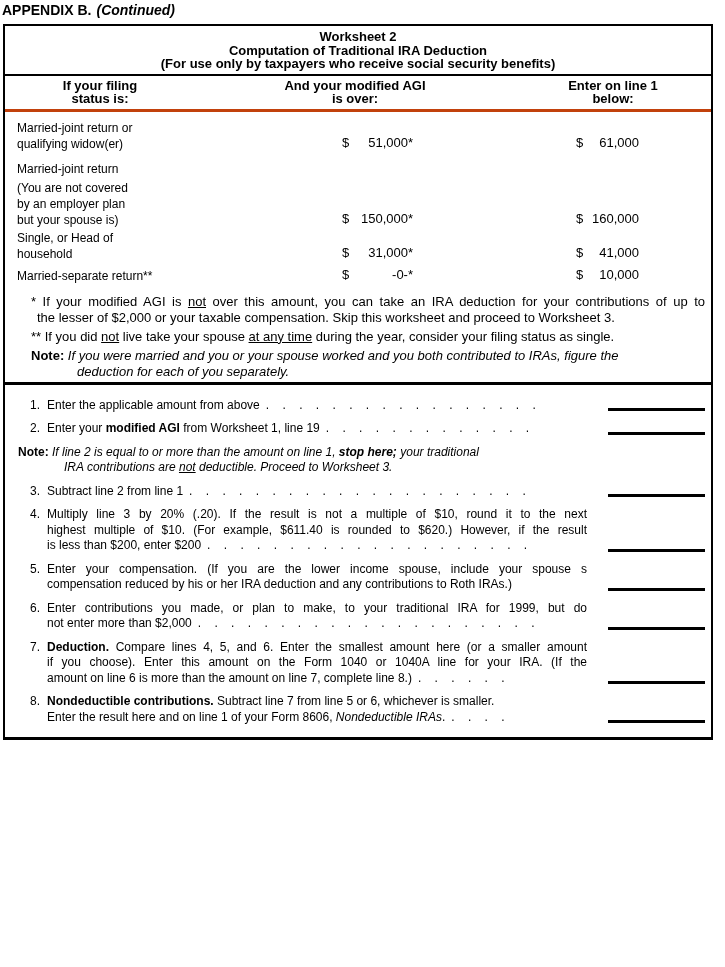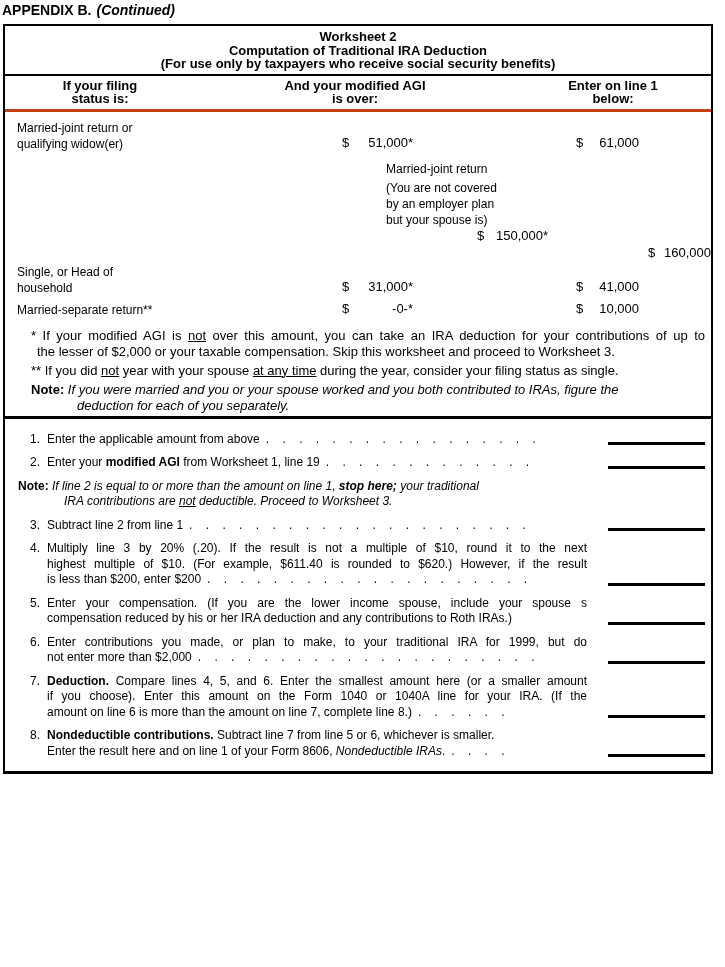--- a/index.html
+++ b/index.html
@@ -16,21 +16,21 @@
               padding:4px 0 3px;border-bottom:2px solid #000;}
 
   .headrow{display:flex;font-weight:bold;font-size:13px;line-height:13px;text-align:center;
            padding:3px 0 4px;border-bottom:3px solid #c2410c;}
   .hc1{width:190px;}
   .hc2{width:320px;}
   .hc3{flex:1;}
 
   .rows{padding:8px 0 6px 12px;font-size:12px;line-height:16px;}
   .trow{display:flex;align-items:flex-end;}
-  .trow:nth-child(2){margin-top:9px;flex-direction:column;}
+  .trow:nth-child(2){margin-top:9px;}
   .trow:nth-child(3){margin-top:2px;justify-content:flex-end;}
   .trow:nth-child(4){margin-top:5px;}
   .c1{width:325px;}
   .c2{width:234px;}
   .c3{flex:1;}
   .paren-first{margin-top:3px;}
   .money{display:flex;justify-content:space-between;width:71px;font-size:13px;margin-bottom:1px;}
   .money3{width:63px;}
 
   .fns{padding:4px 6px 2px 26px;font-size:13px;line-height:16px;border-bottom:3px solid #000;}
@@ -164,21 +164,21 @@
           </div>
         </div>
       </div>
 
     <div class="fns" id="fns">
         <div class="fn">
           <div class="line j"><span>* If your modified AGI is </span><span class="su">not</span><span> over this amount, you can take an IRA deduction for your contributions of up to</span></div>
           <div class="line" style="padding-left: 6px;"><span>the lesser of $2,000 or your taxable compensation. Skip this worksheet and proceed to Worksheet 3.</span></div>
         </div>
         <div class="fn">
-          <div class="line"><span>** If you did </span><span class="su">not</span><span> year with your spouse </span><span class="su">at any time</span><span> during the year, consider your filing status as single.</span></div>
+          <div class="line"><span>** If you did </span><span class="su">not</span><span> live take your spouse </span><span class="su">at any time</span><span> during the year, consider your filing status as single.</span></div>
         </div>
         <div class="fn">
           <div class="line"><span class="sb">Note:</span><span class="si"> If you were married and you or your spouse worked and you both contributed to IRAs, figure the</span></div>
           <div class="line" style="padding-left: 46px;"><span class="si">deduction for each of you separately.</span></div>
         </div>
       </div>
 
     <div class="items" id="items">
         <div class="item">
           <div class="inum line">1.</div>

